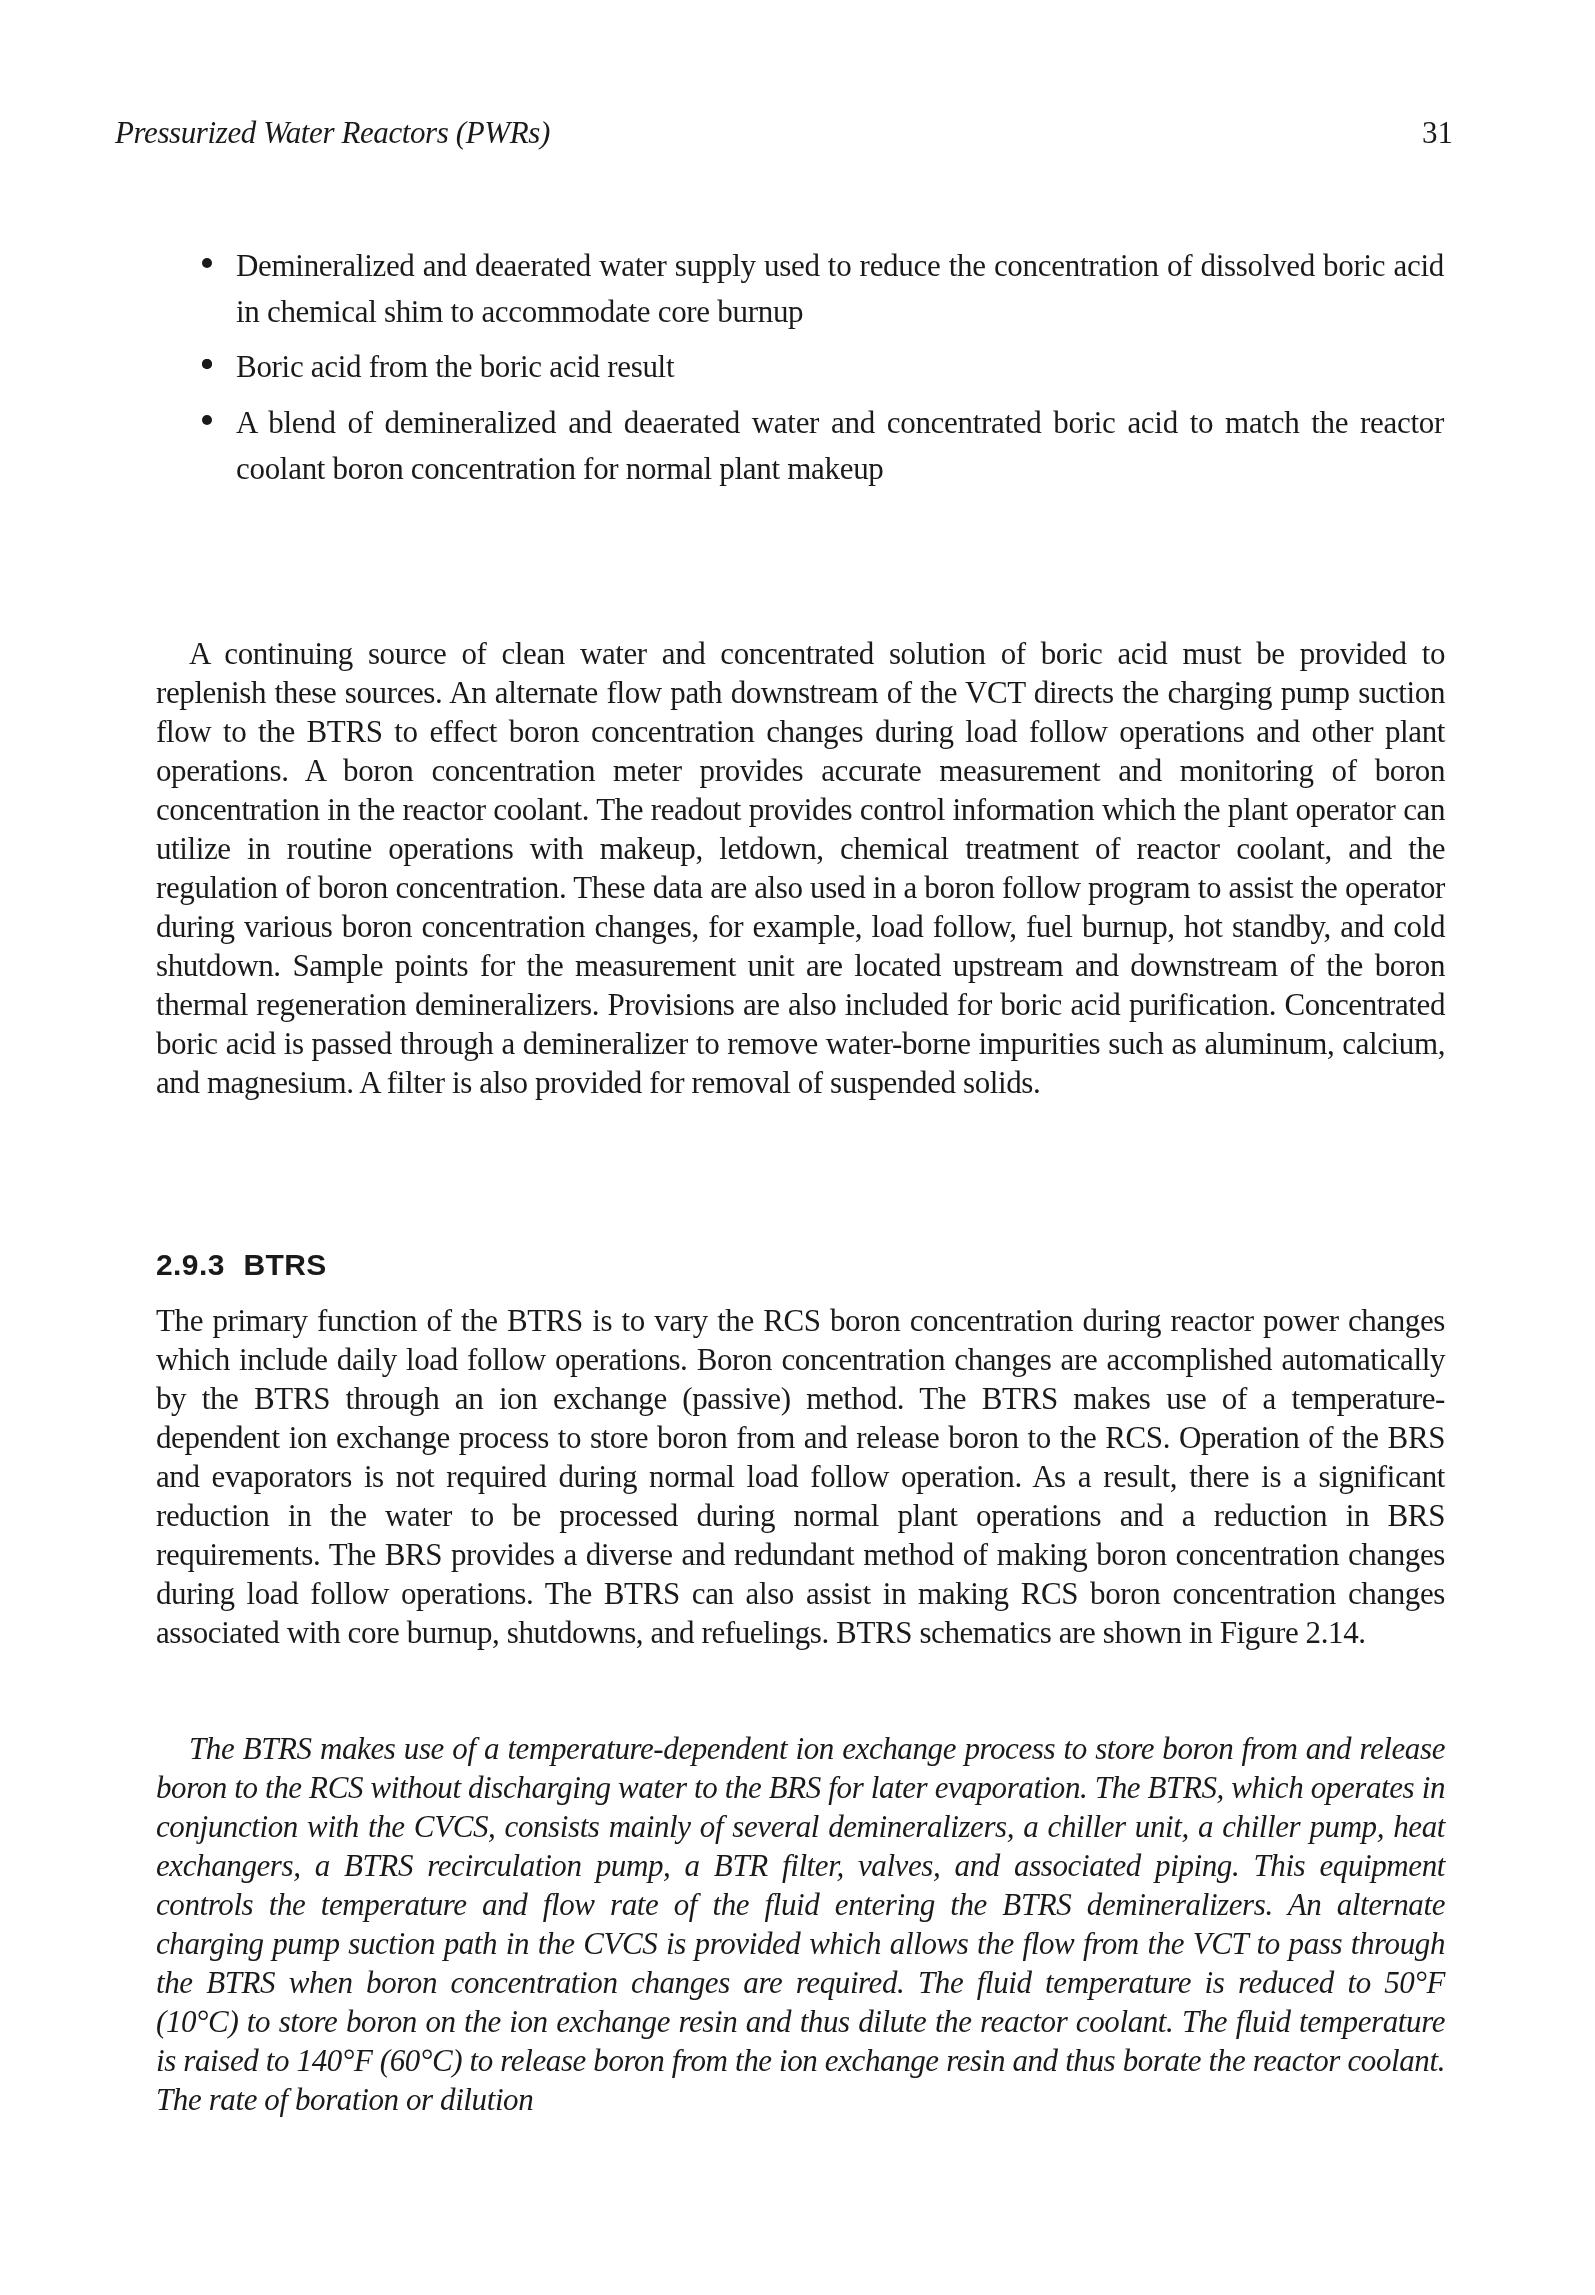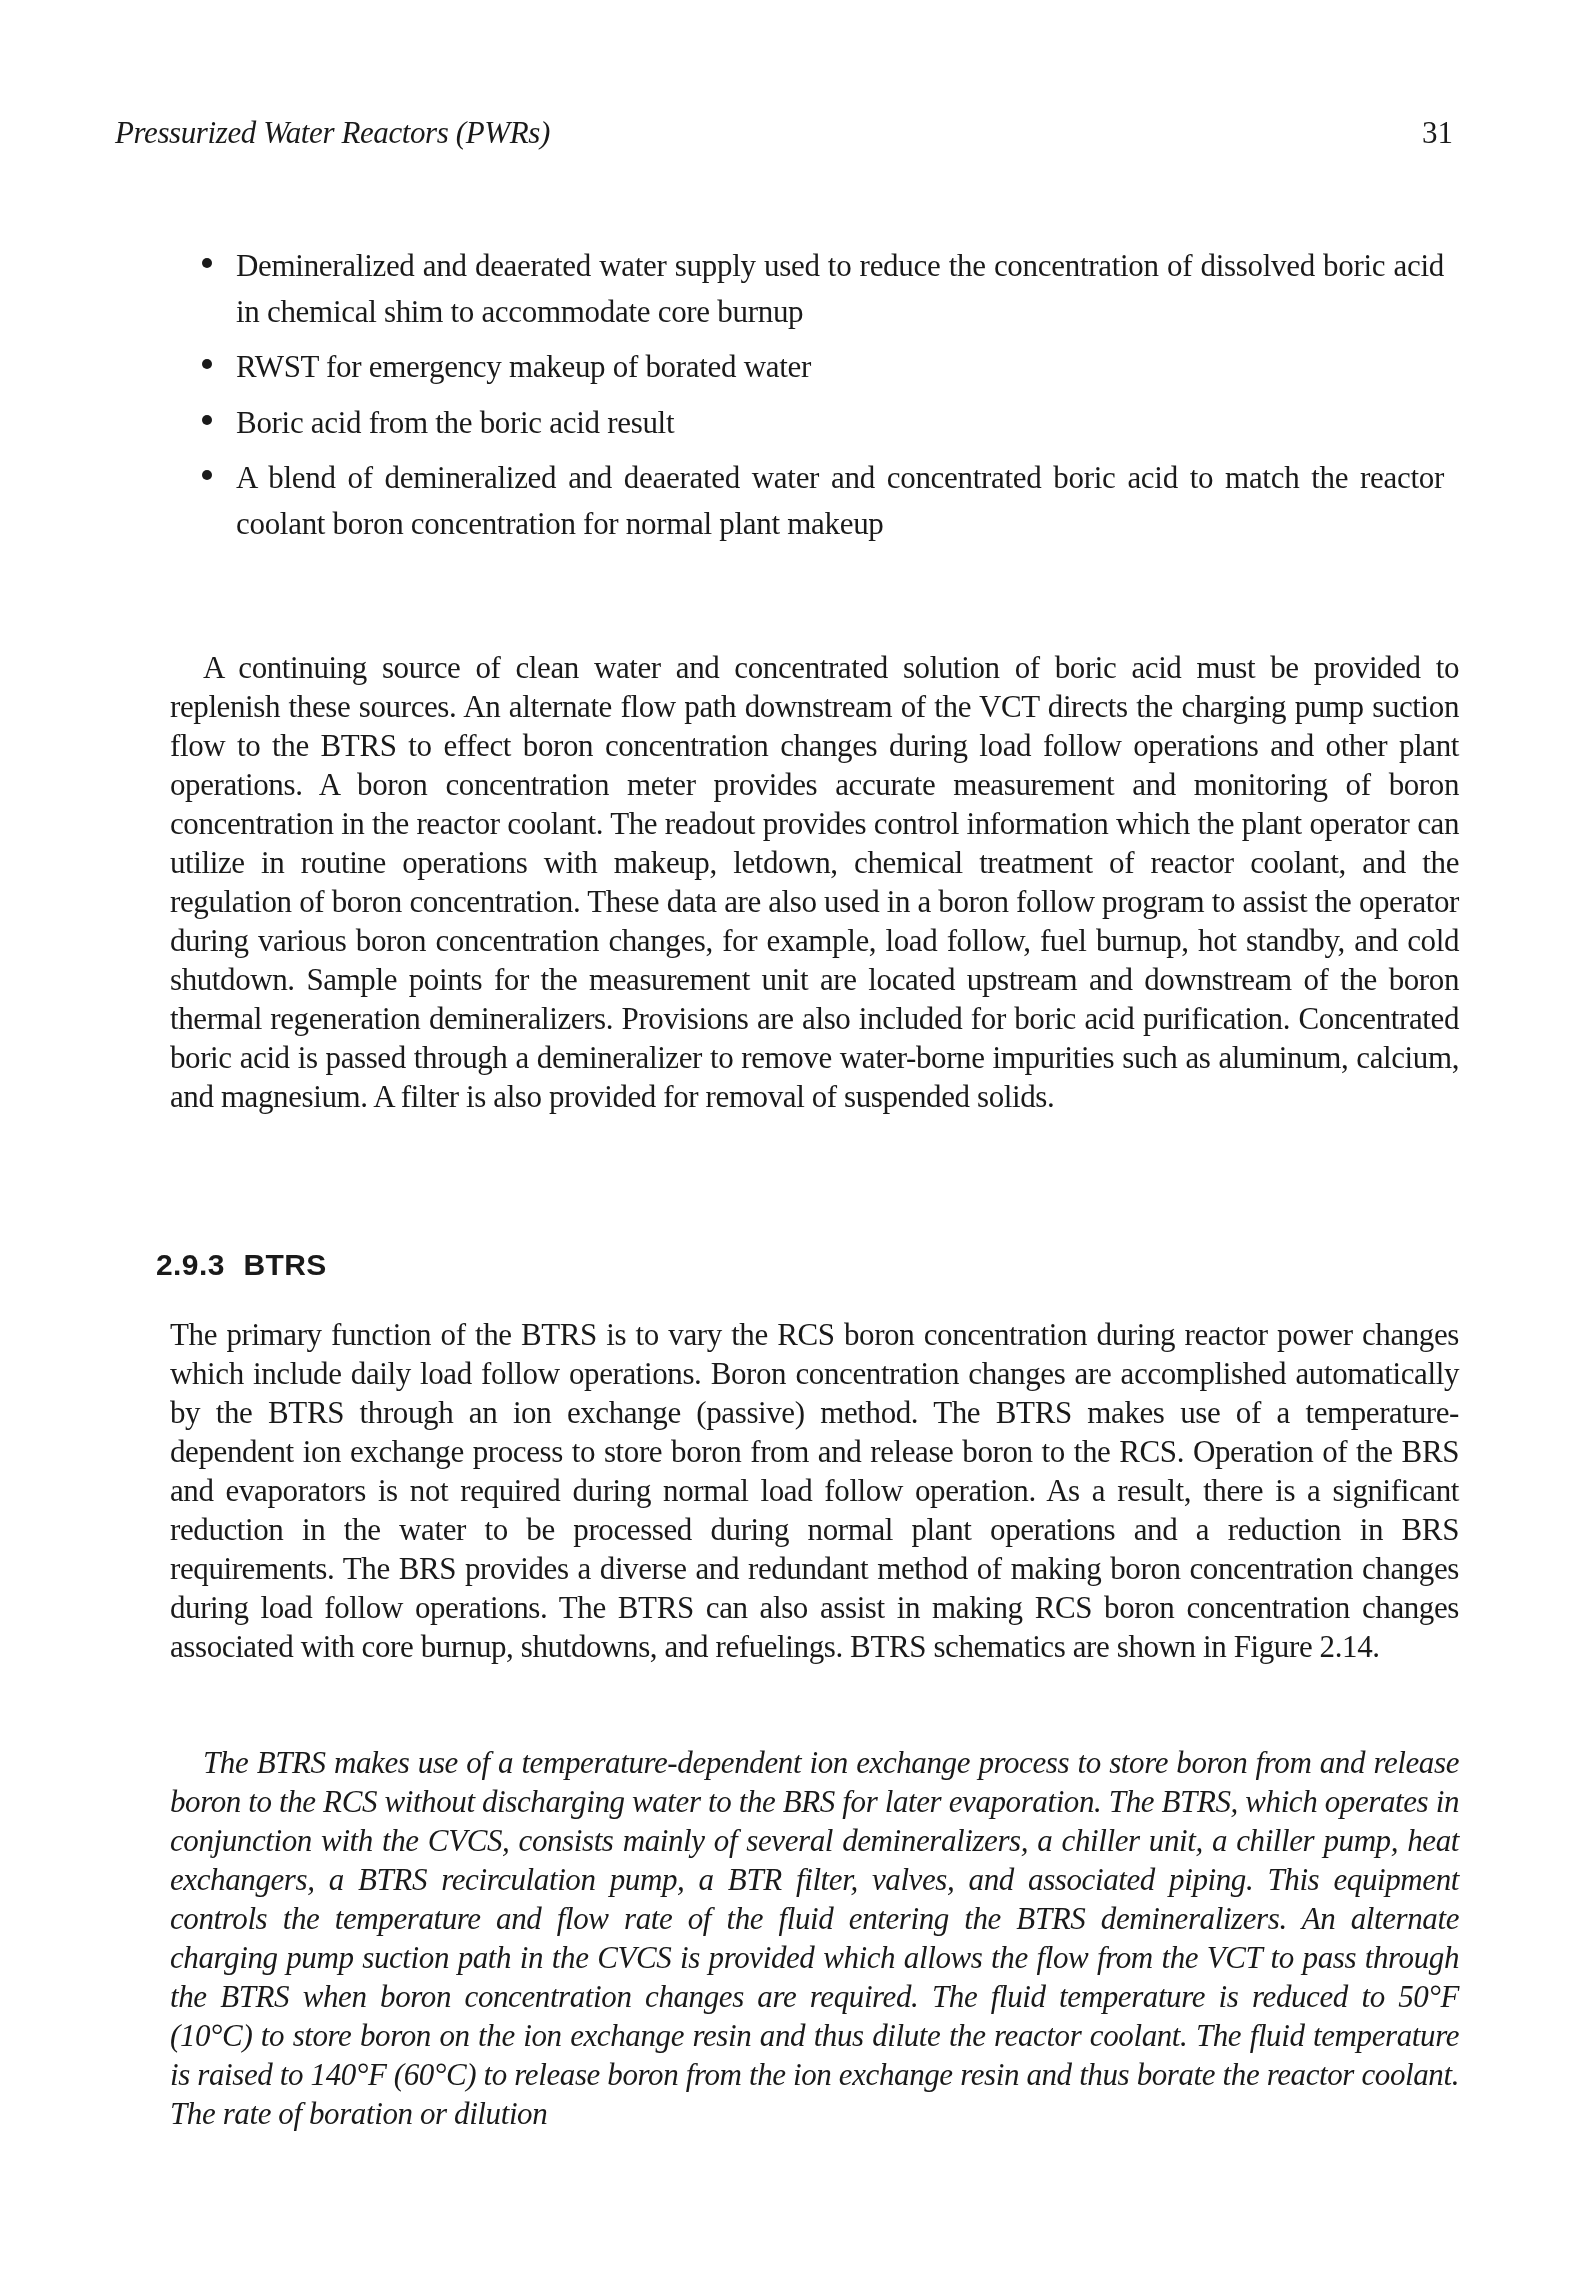--- a/index.html
+++ b/index.html
@@ -73,21 +73,21 @@
     }
     .body-text {
       position: absolute;
       left: 156px;
       width: 1289px;
       font-size: 31px;
       line-height: 39px;
       text-align: justify;
       letter-spacing: -0.4px;
       hyphens: auto;
-      margin: 14px;
+      margin: 0;
     }
     .para-indent { text-indent: 33px; }
     #para-1 { top: 634px; }
     .section-heading {
       position: absolute;
       left: 156px;
       top: 1245px;
       font-family: "Liberation Sans", "DejaVu Sans", sans-serif;
       font-weight: bold;
       font-size: 30px;
@@ -109,21 +109,20 @@
     <span class="page-number">31</span>
   </div>
 
   <ul class="bullet-list">
     <li class="bullet-item">
       <span class="bullet-dot"></span>
       <span>Demineralized and deaerated water supply used to reduce the concentration of dissolved boric acid in chemical shim to accommodate core burnup</span>
     </li>
     <li class="bullet-item">
       <span class="bullet-dot"></span>
-      <span>RWST for emergency makeup of borated water</span>
     </li>
     <li class="bullet-item">
       <span class="bullet-dot"></span>
       <span>Boric acid from the boric acid result</span>
     </li>
     <li class="bullet-item">
       <span class="bullet-dot"></span>
       <span>A blend of demineralized and deaerated water and concentrated boric acid to match the reactor coolant boron concentration for normal plant makeup</span>
     </li>
   </ul>

